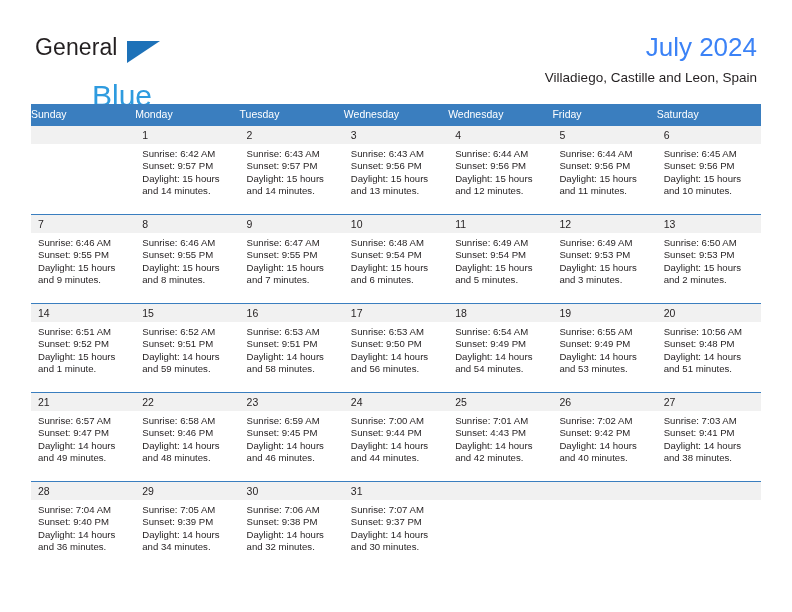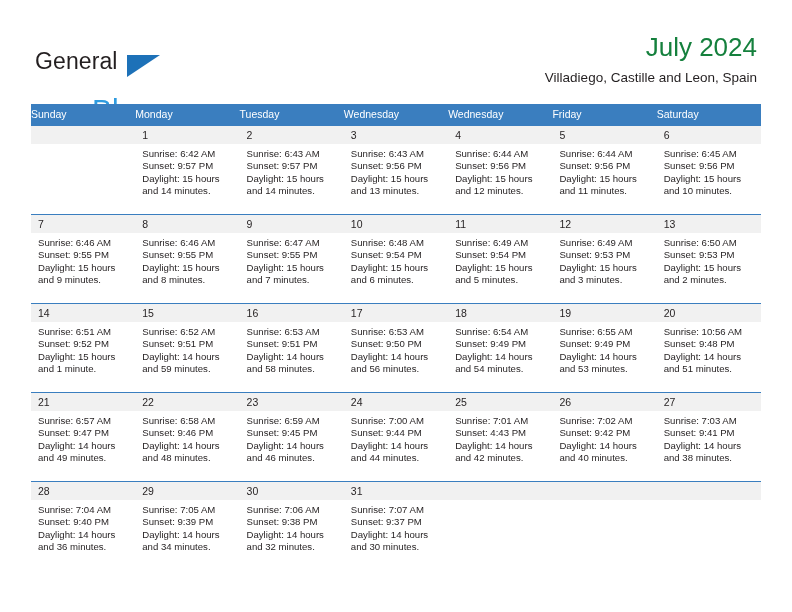--- a/index.html
+++ b/index.html
@@ -25,21 +25,21 @@
   .header {
     position: absolute;
     left: 0;
     top: 0;
     width: 792px;
     height: 100px;
   }
   .brand {
     position: absolute;
     left: 35px;
-    top: 48px;
+    top: 34px;
     width: 220px;
     height: 50px;
     user-select: none;
   }
   .brand-general {
     position: absolute;
     left: 0;
     top: 0;
     font-size: 23px;
     color: #231f20;
@@ -66,21 +66,21 @@
   }
 
   .title-block {
     position: absolute;
     right: 35px;
     top: 30px;
     text-align: right;
   }
   .month-title {
     font-size: 26px;
-    color: #15803d;
+    color: #3b82f6;
     line-height: 34px;
     white-space: nowrap;
   }
   .location-title {
     margin-top: 5px;
     font-size: 13.5px;
     color: #231f20;
     line-height: 18px;
     white-space: nowrap;
   }

